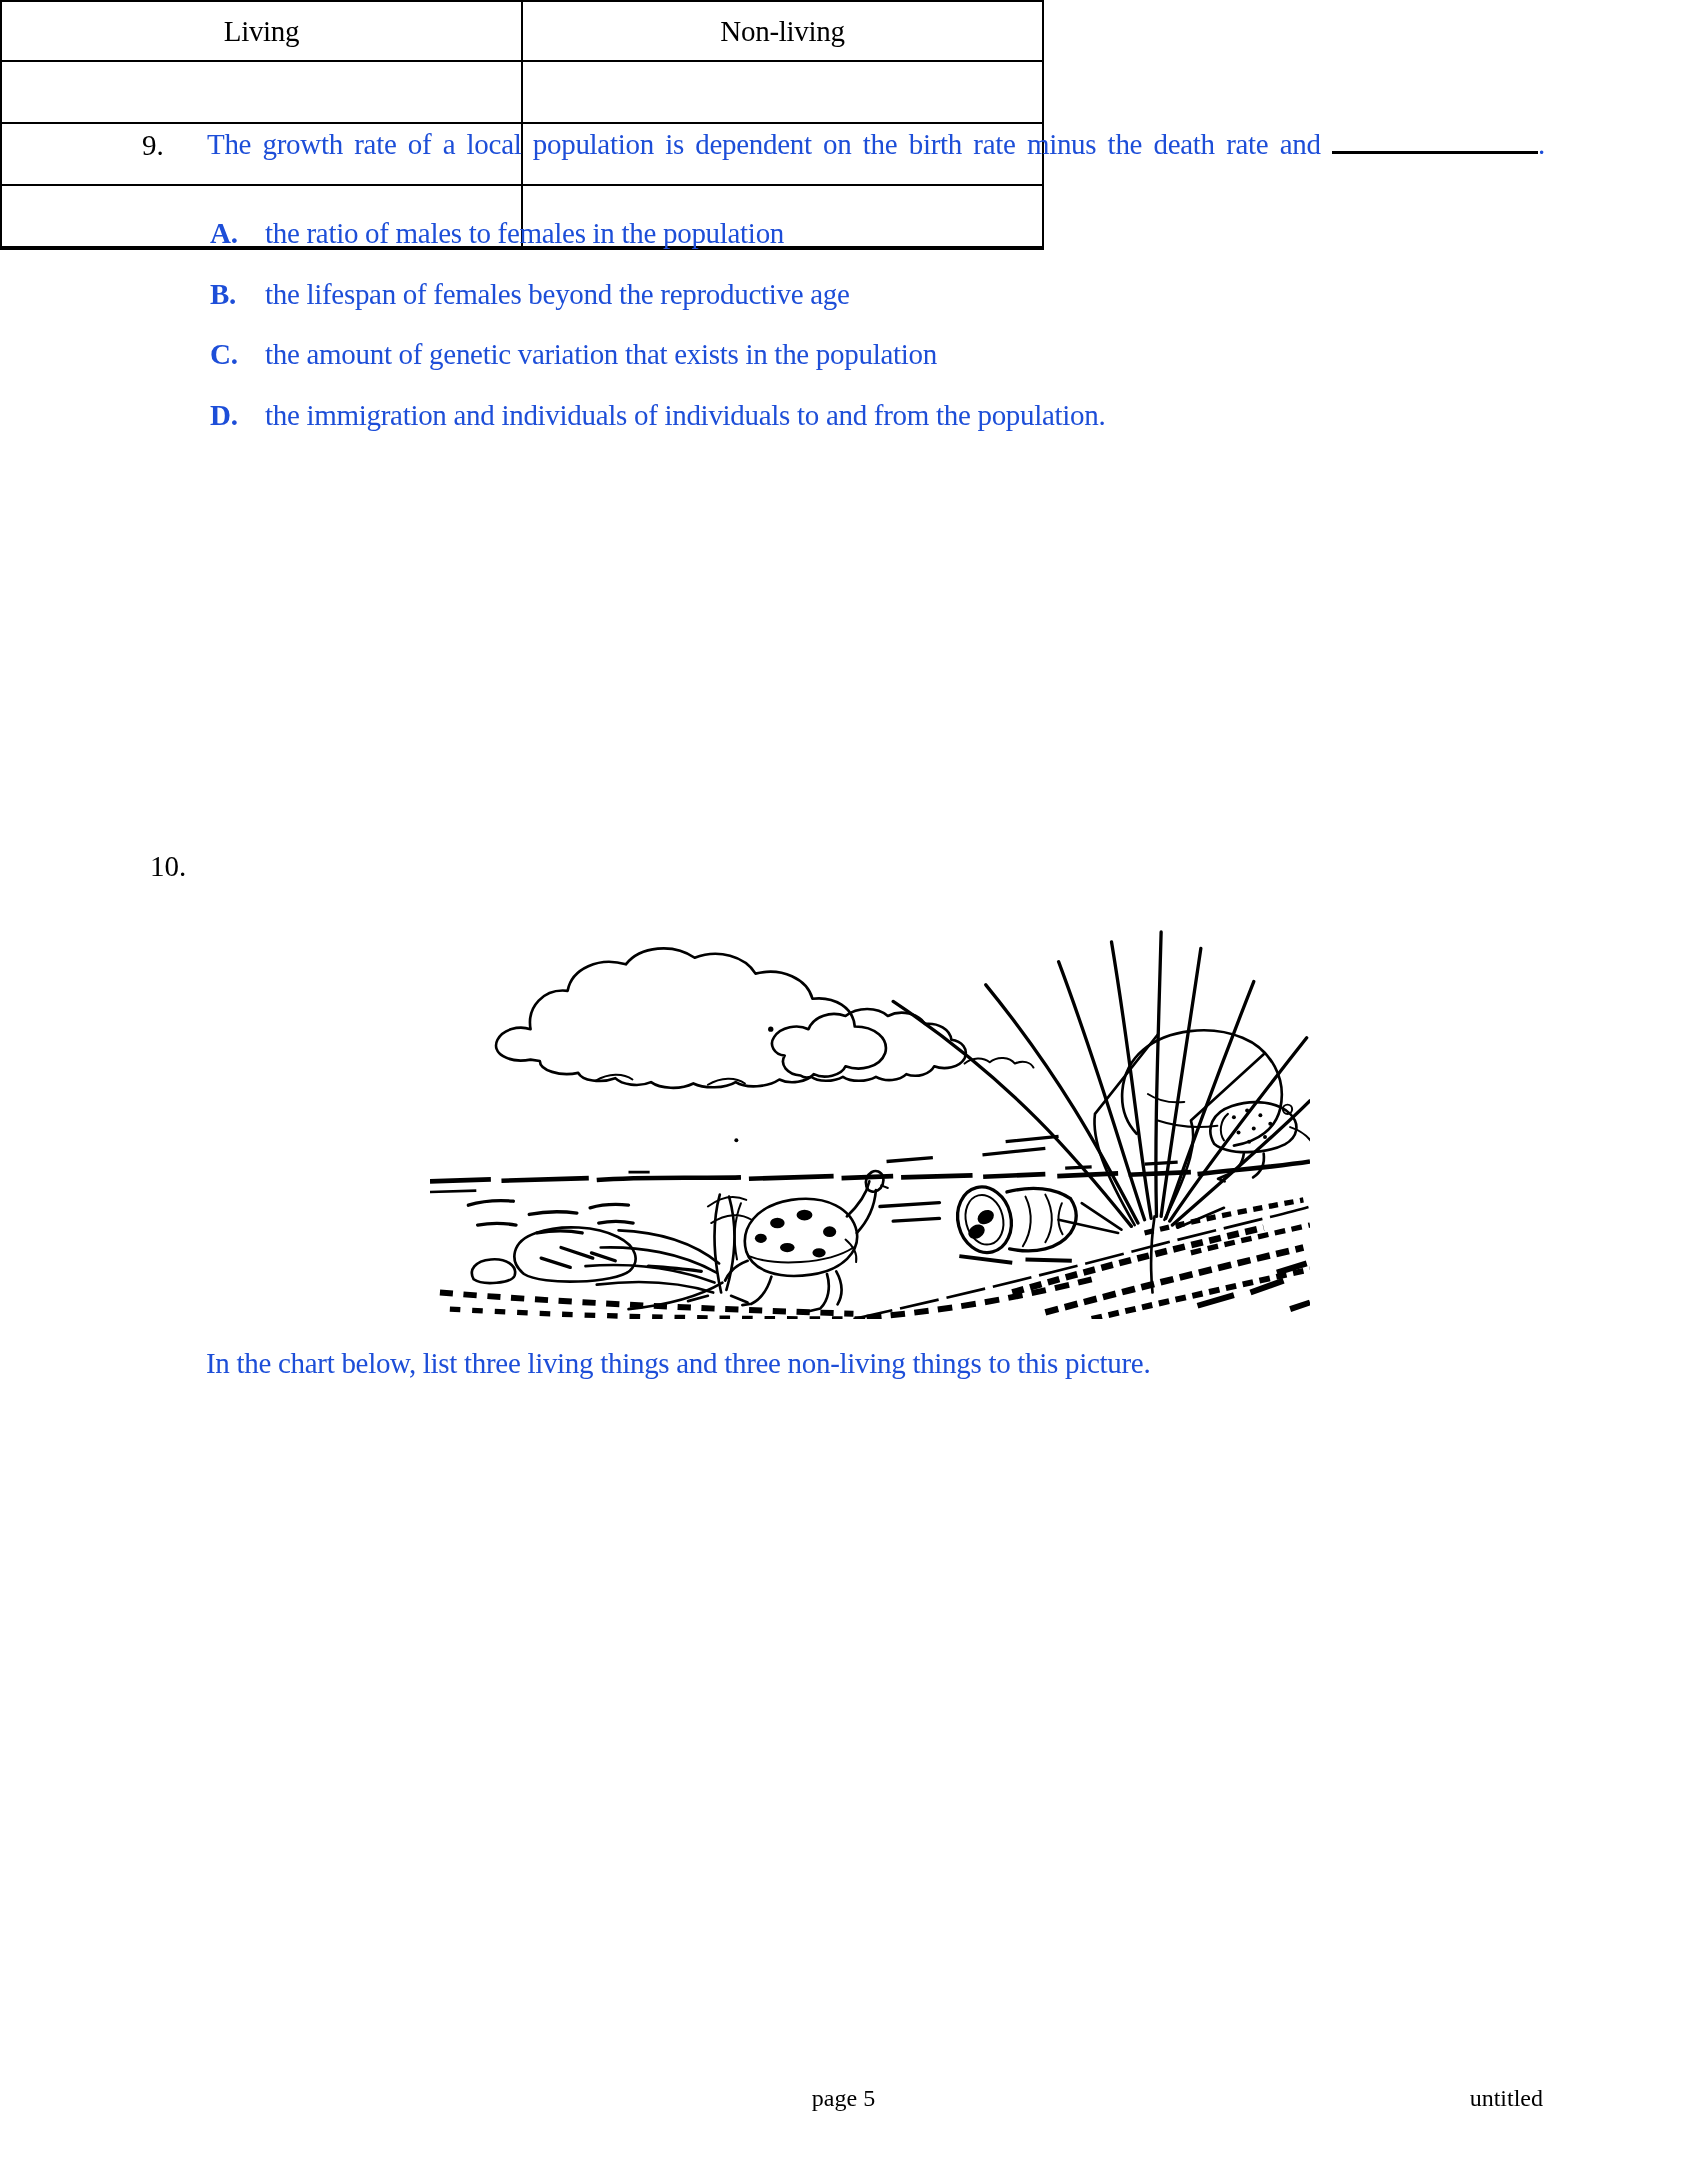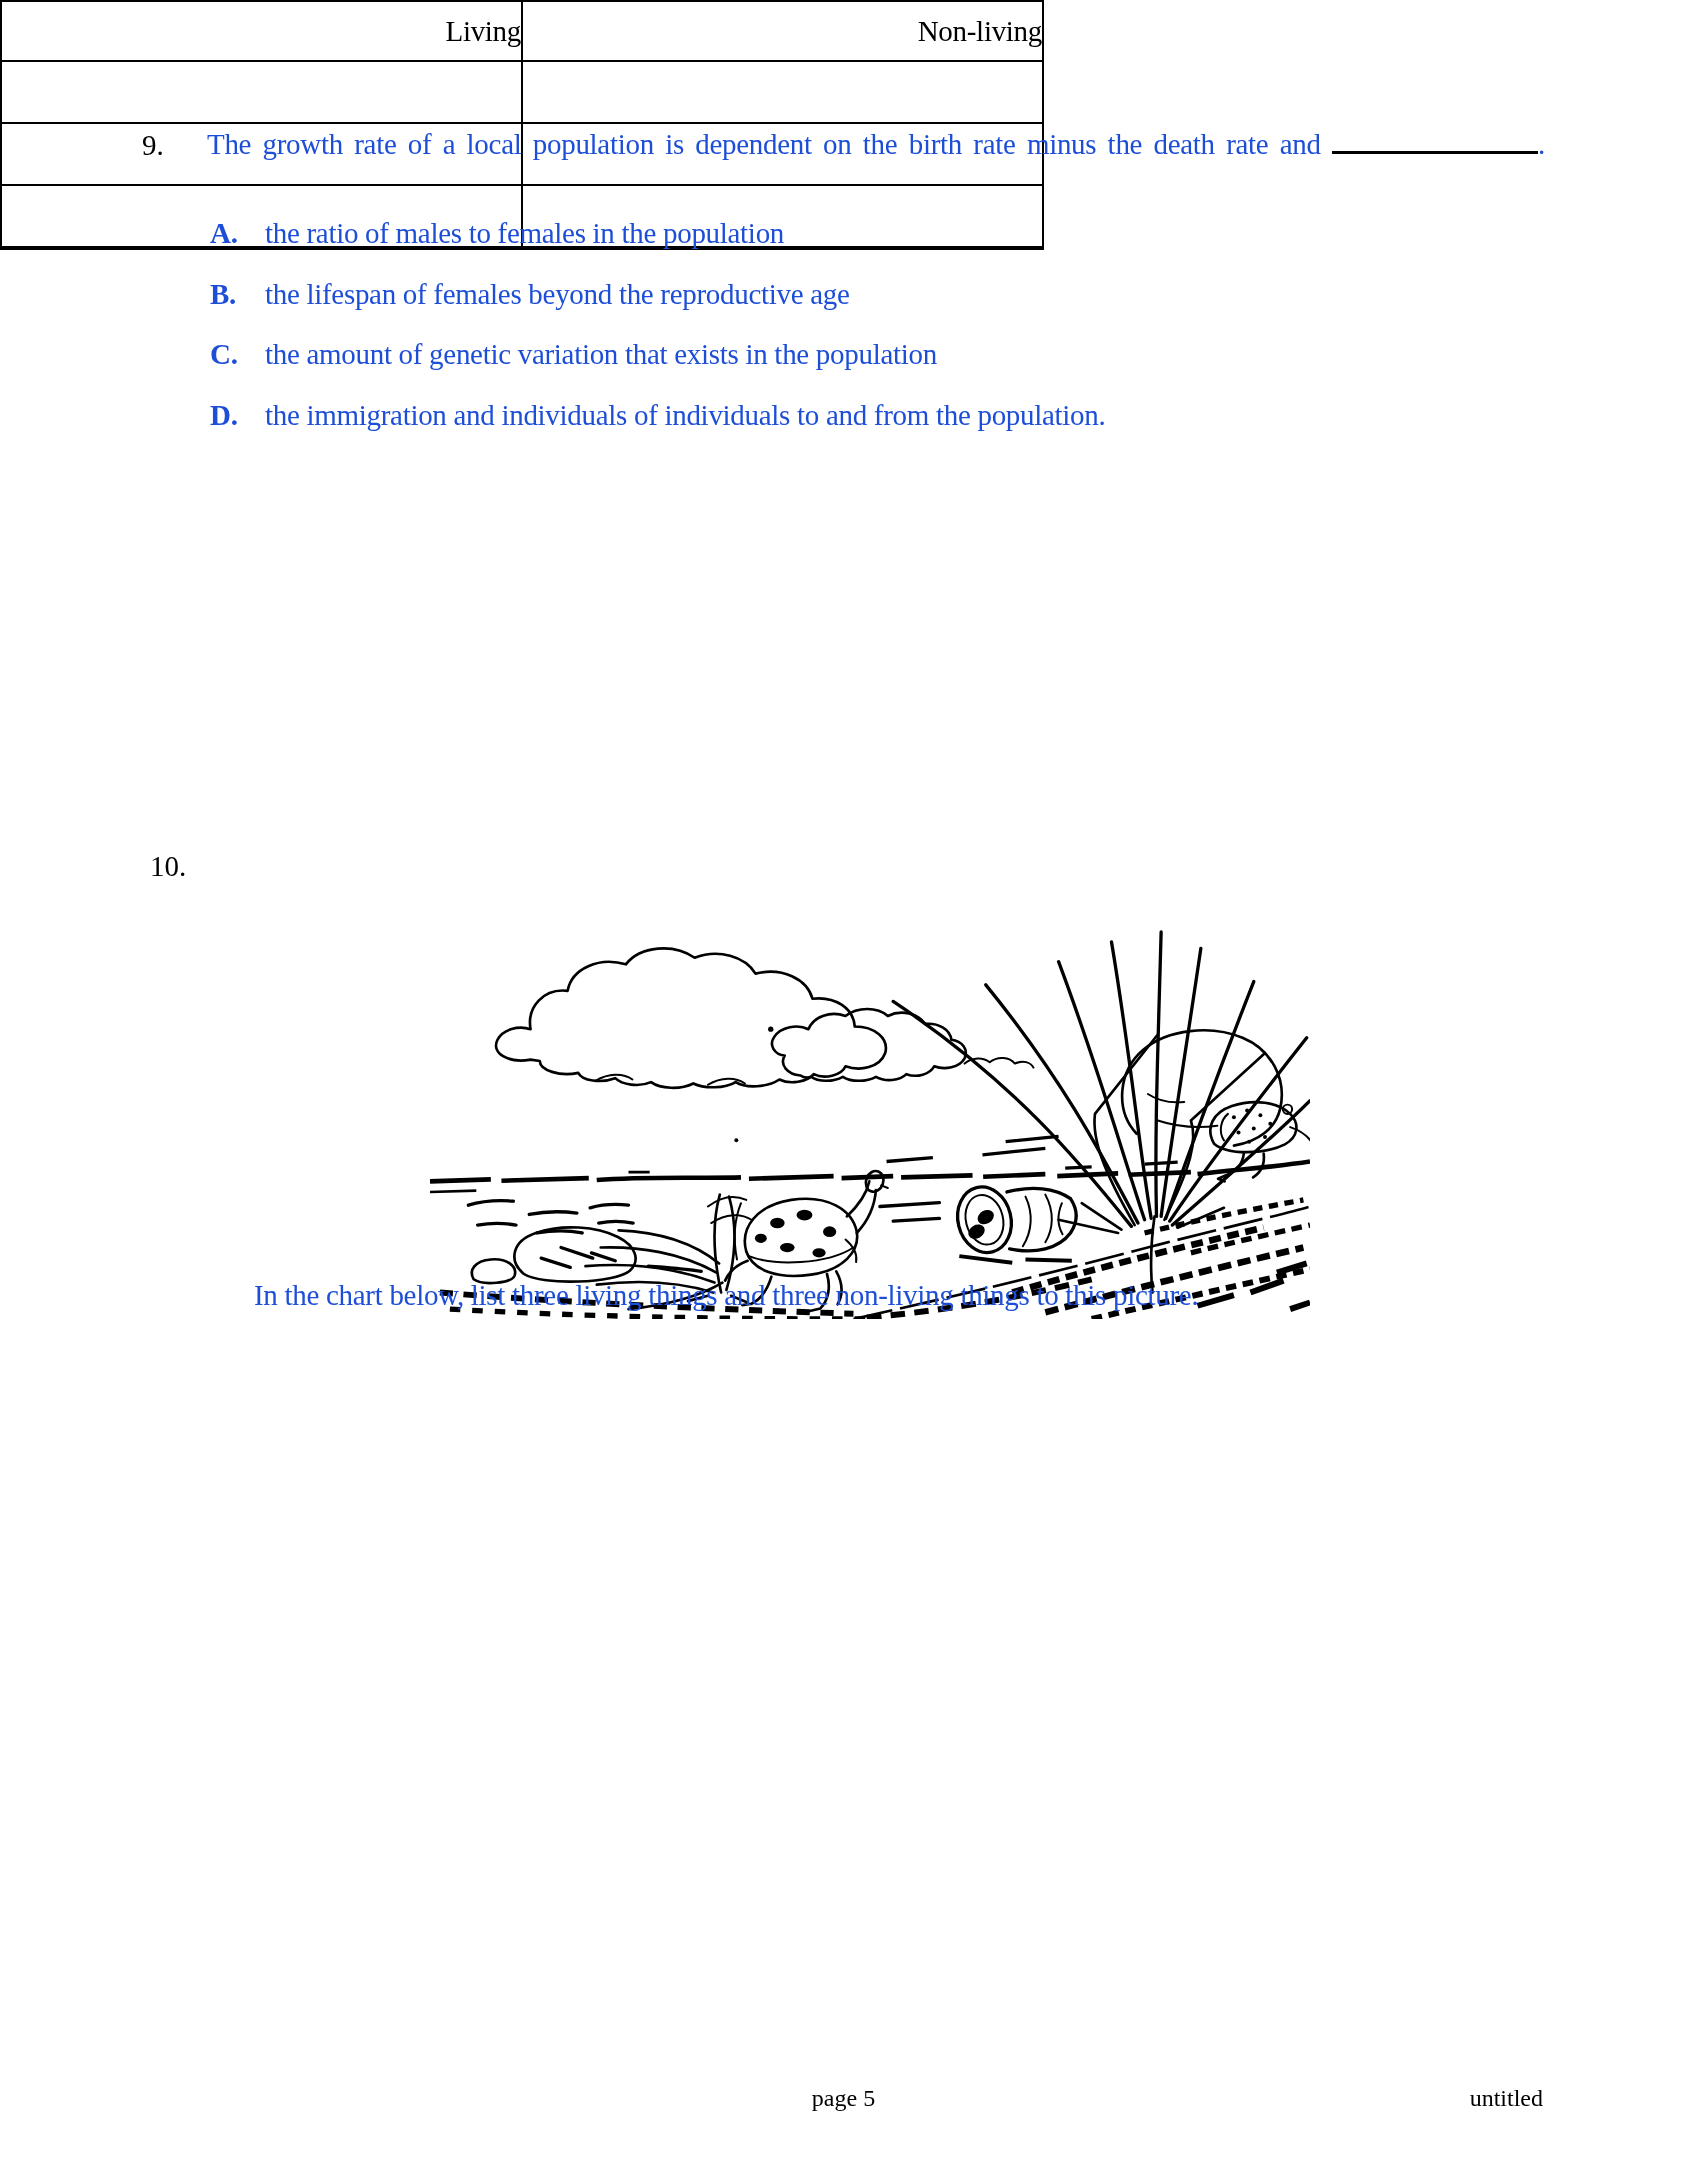--- a/index.html
+++ b/index.html
@@ -40,42 +40,41 @@
     width:55px;
     flex:0 0 55px;
   }
   .q10-prompt{
     left:270px; top:849px; width:1227px;
     font-weight:bold; font-style:italic;
     line-height:36px;
     text-align:justify;
   }
   .instruction{
-    left:206px; top:1280px; width:1323px;
+    left:206px; top:1348px; width:1323px;
     white-space:nowrap;
-    margin-left:48px;
   }
   .chart{
     left:353px; top:1414px;
     border-collapse:collapse;
     table-layout:fixed;
   }
   .chart th,.chart td{
     width:519px;
     border:2px solid #000;
     border-top-width:2.6px;
     border-bottom-width:2.6px;
     padding:0;
   }
   .chart{border:2.6px solid #000; border-bottom-width:4.6px;}
   .chart th{
     height:58px;
     font-size:29px; font-weight:normal;
     letter-spacing:-0.3px;
-    text-align:right; vertical-align:middle;
+    text-align:center; vertical-align:middle;
   }
   .chart td{height:60px;}
   .footer-text{
     font-size:24px;
     line-height:26.5px;
     color:#000000;
   }
   .footer-center{left:0; top:2085px; width:1687px; text-align:center;}
   .footer-right{top:2085px; right:144px;}
   .illustration{left:430px; top:922px; width:880px; height:397px;}

